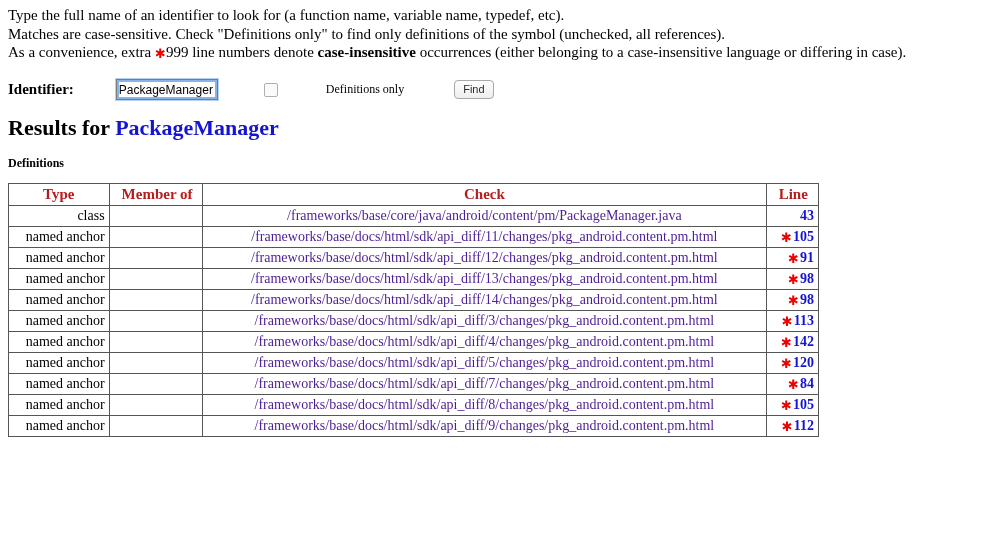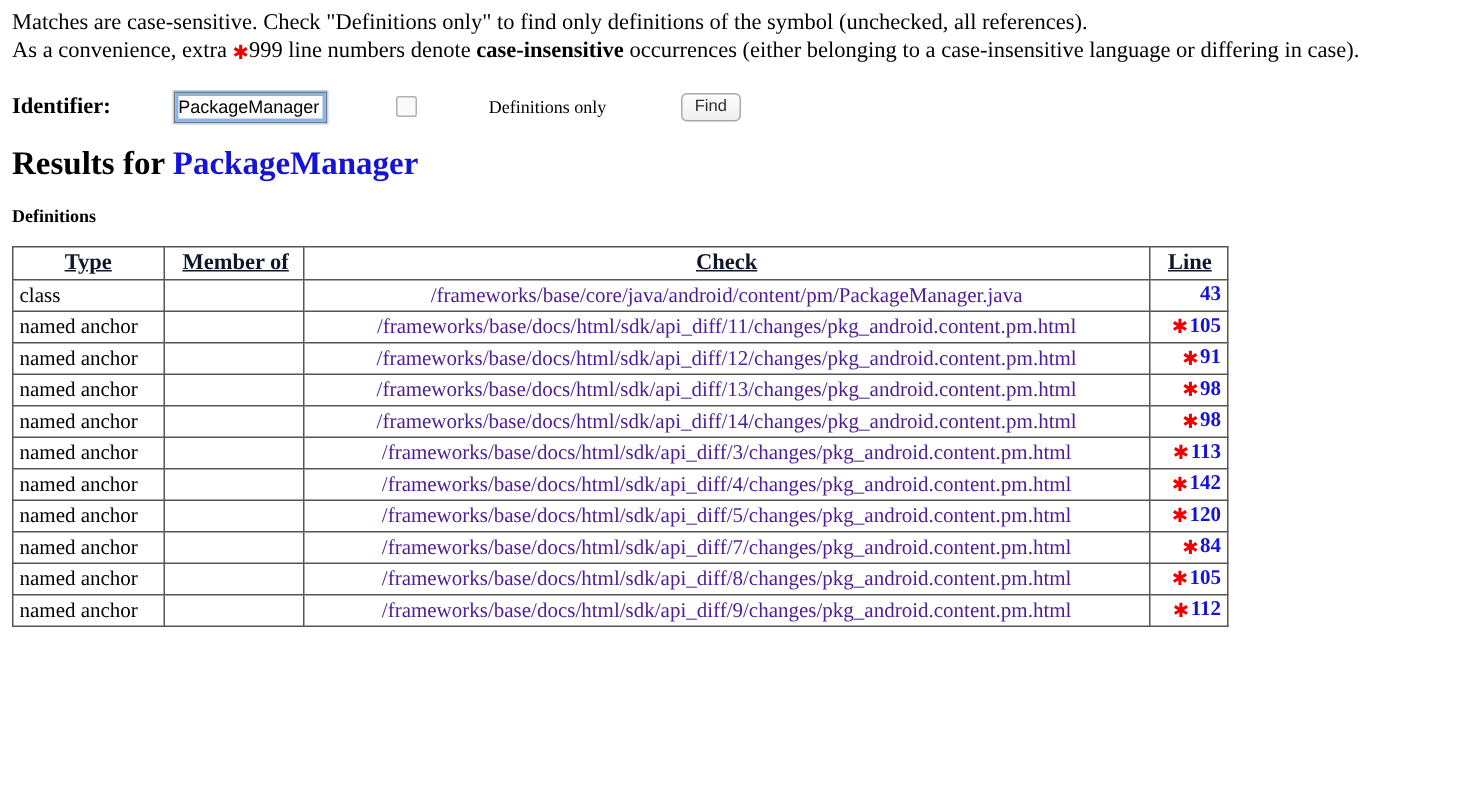--- a/index.html
+++ b/index.html
@@ -122,45 +122,45 @@
   table.results td {
     border: 1px solid #555555;
     padding: 1px 4px;
     font-size: 14px;
     line-height: 17px;
     vertical-align: middle;
     overflow: hidden;
     white-space: nowrap;
   }
   table.results th {
-    color: #0f172a;
+    color: #b91c1c;
     font-weight: bold;
     text-align: center;
     font-size: 15px;
     padding: 2px 12px;
-    text-decoration: underline;
   }
   .col-type   { width: 100px; }
   .col-member { width: 93px; }
   .col-file   { width: 560px; }
   .col-line   { width: 52px; }
 
-  td.cell-type   { text-align: left; color: #000000; }
+  td.cell-type   { text-align: right; color: #000000; }
   td.cell-member { text-align: left; }
   td.cell-file   { text-align: center; color: #4c1d95; }
   td.cell-line   { text-align: right; color: #1414d2; font-weight: bold; padding-right: 7px; }
   td.cell-line .star { color: #ee0000; font-weight: normal; margin-right: 1px; }
 </style>
 </head>
 <body>
 
 <div class="page">
 
 
   <div class="intro">
+    <div class="line">Type the full name of an identifier to look for (a function name, variable name, typedef, etc).</div>
     <div class="line">Matches are case-sensitive. Check "Definitions only" to find only definitions of the symbol (unchecked, all references).</div>
     <div class="line"><span>As a convenience, extra </span><span class="star">✱</span><span>999 line numbers denote </span><b class="bold">case-insensitive</b><span> occurrences (either belonging to a case-insensitive language or differing in case).</span></div>
   </div>
 
   <div class="search-form">
     <span class="ident-label">Identifier:</span>
     <input class="ident-input" type="text" value="PackageManager" style="">
     <span class="defs-checkbox"></span>
     <span class="defs-label">Definitions only</span>
     <button class="find-button">Find</button>

